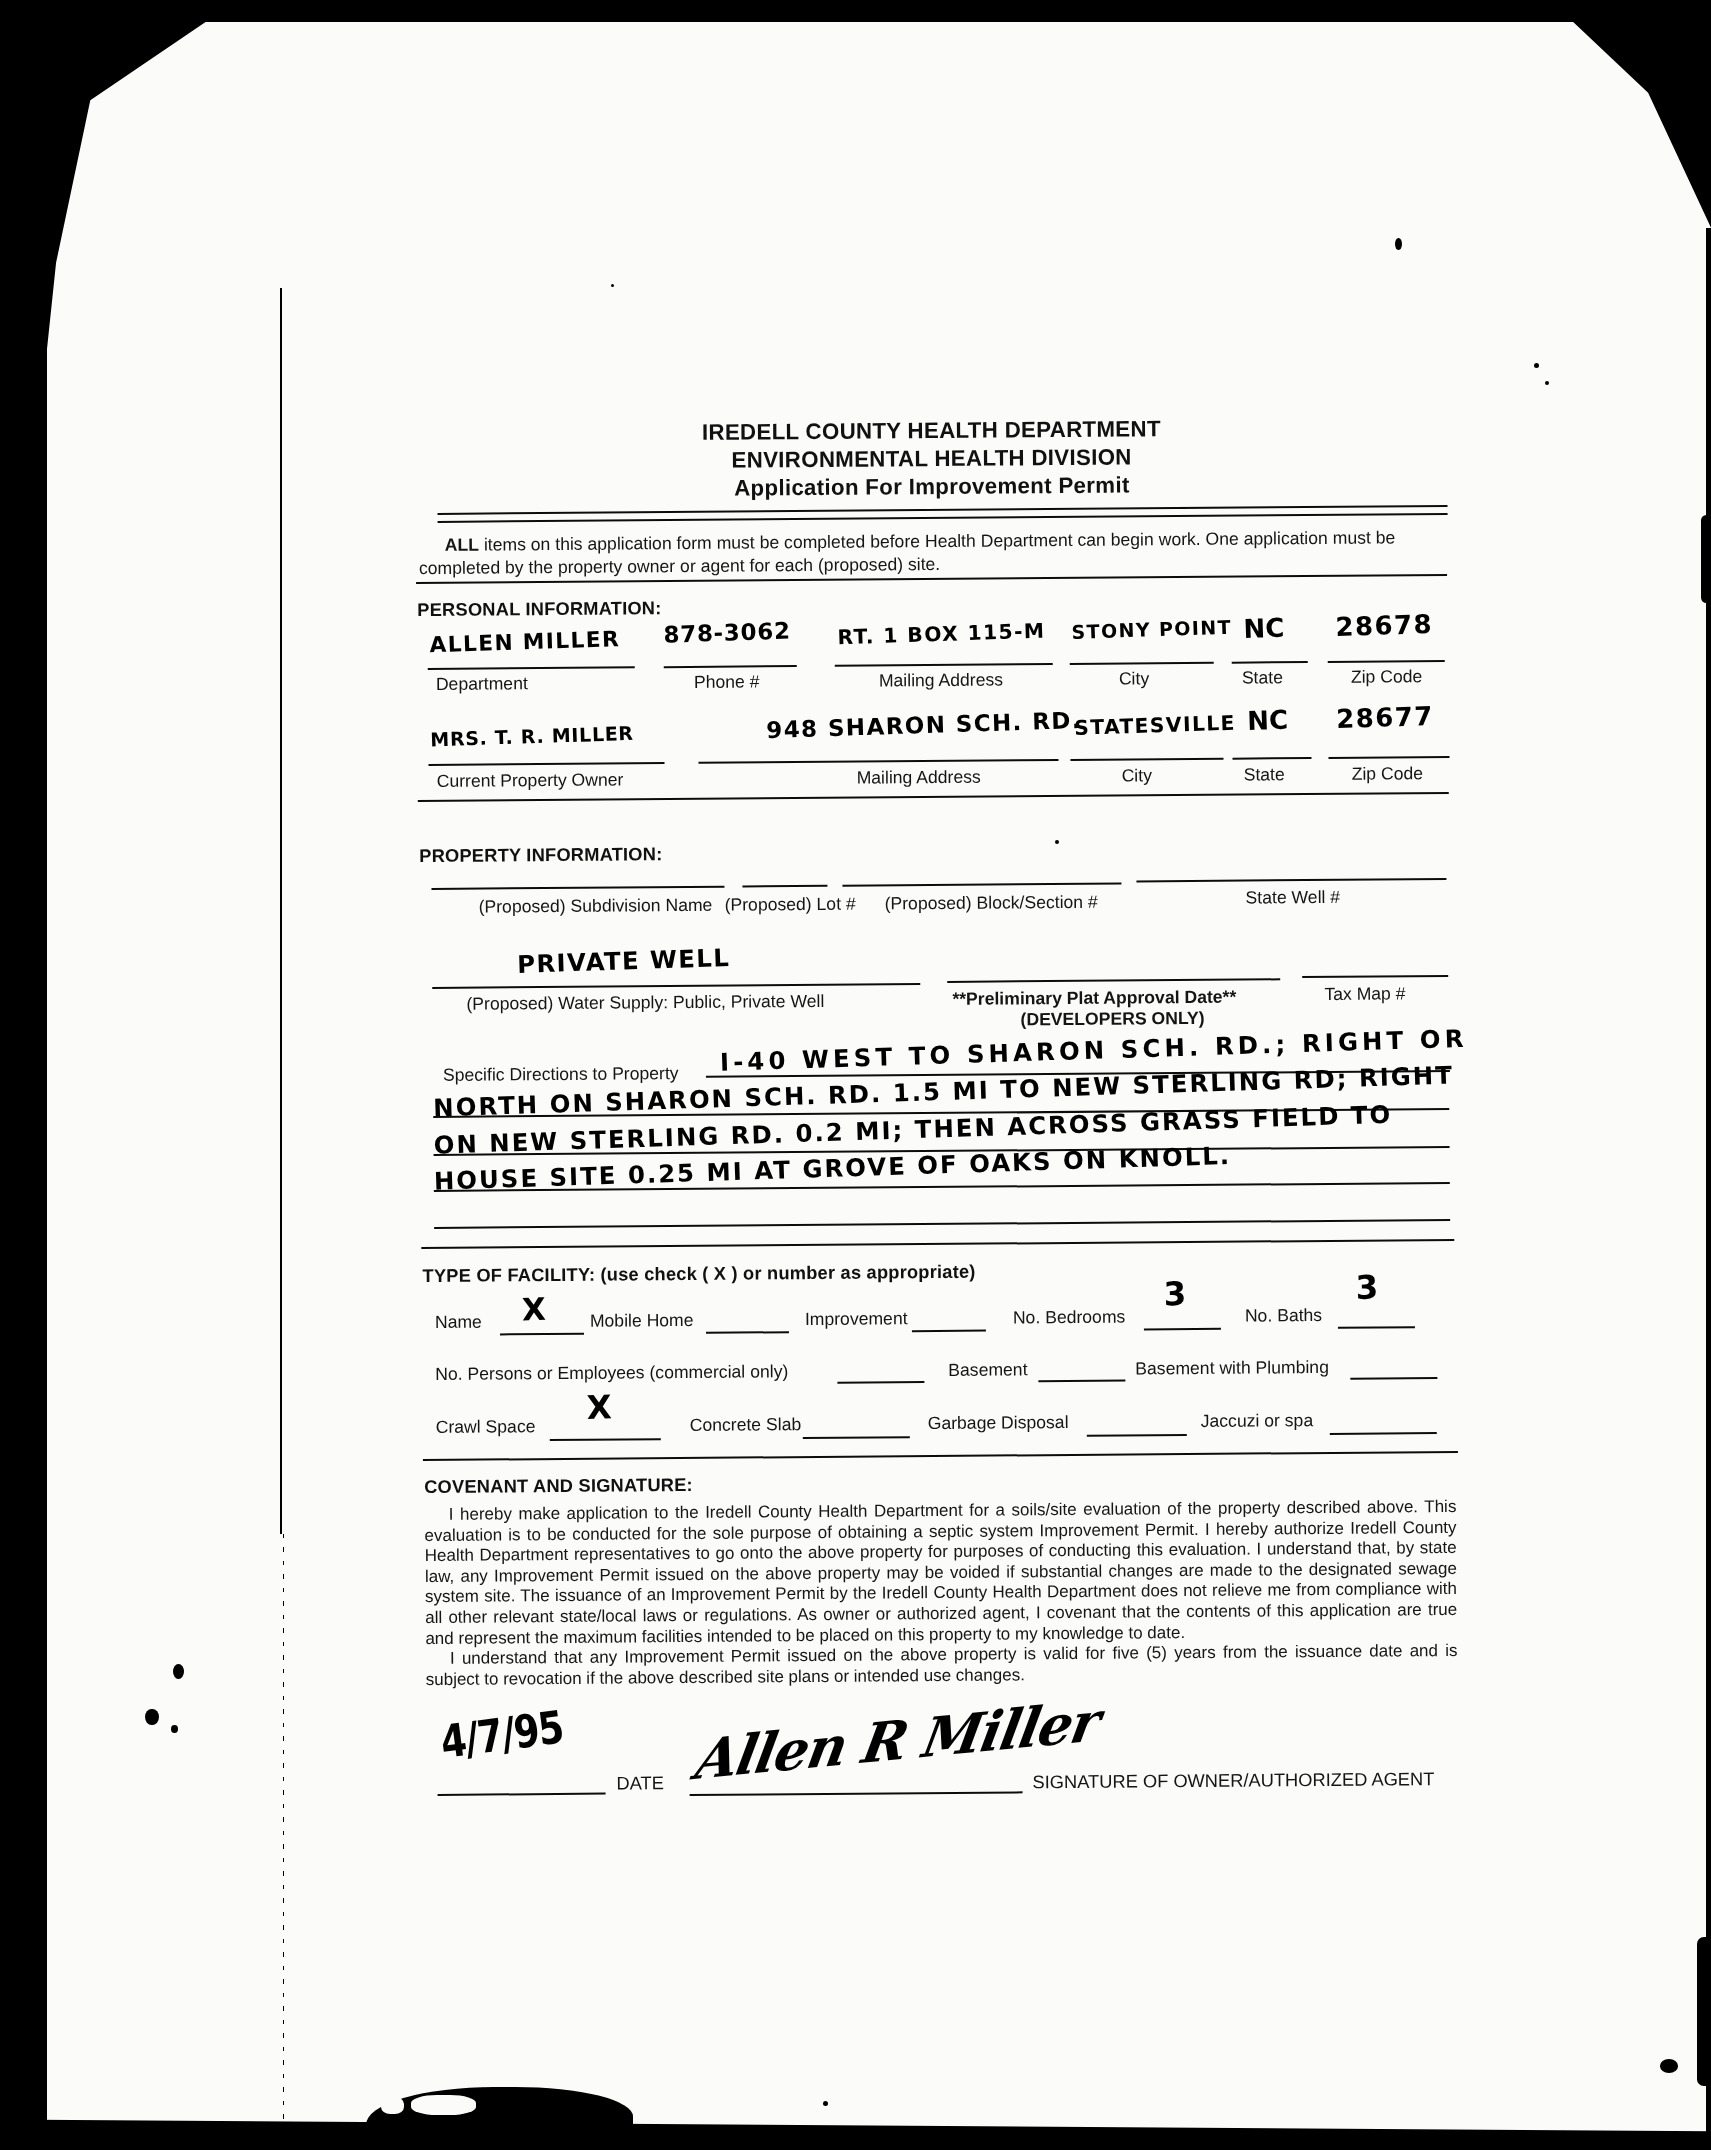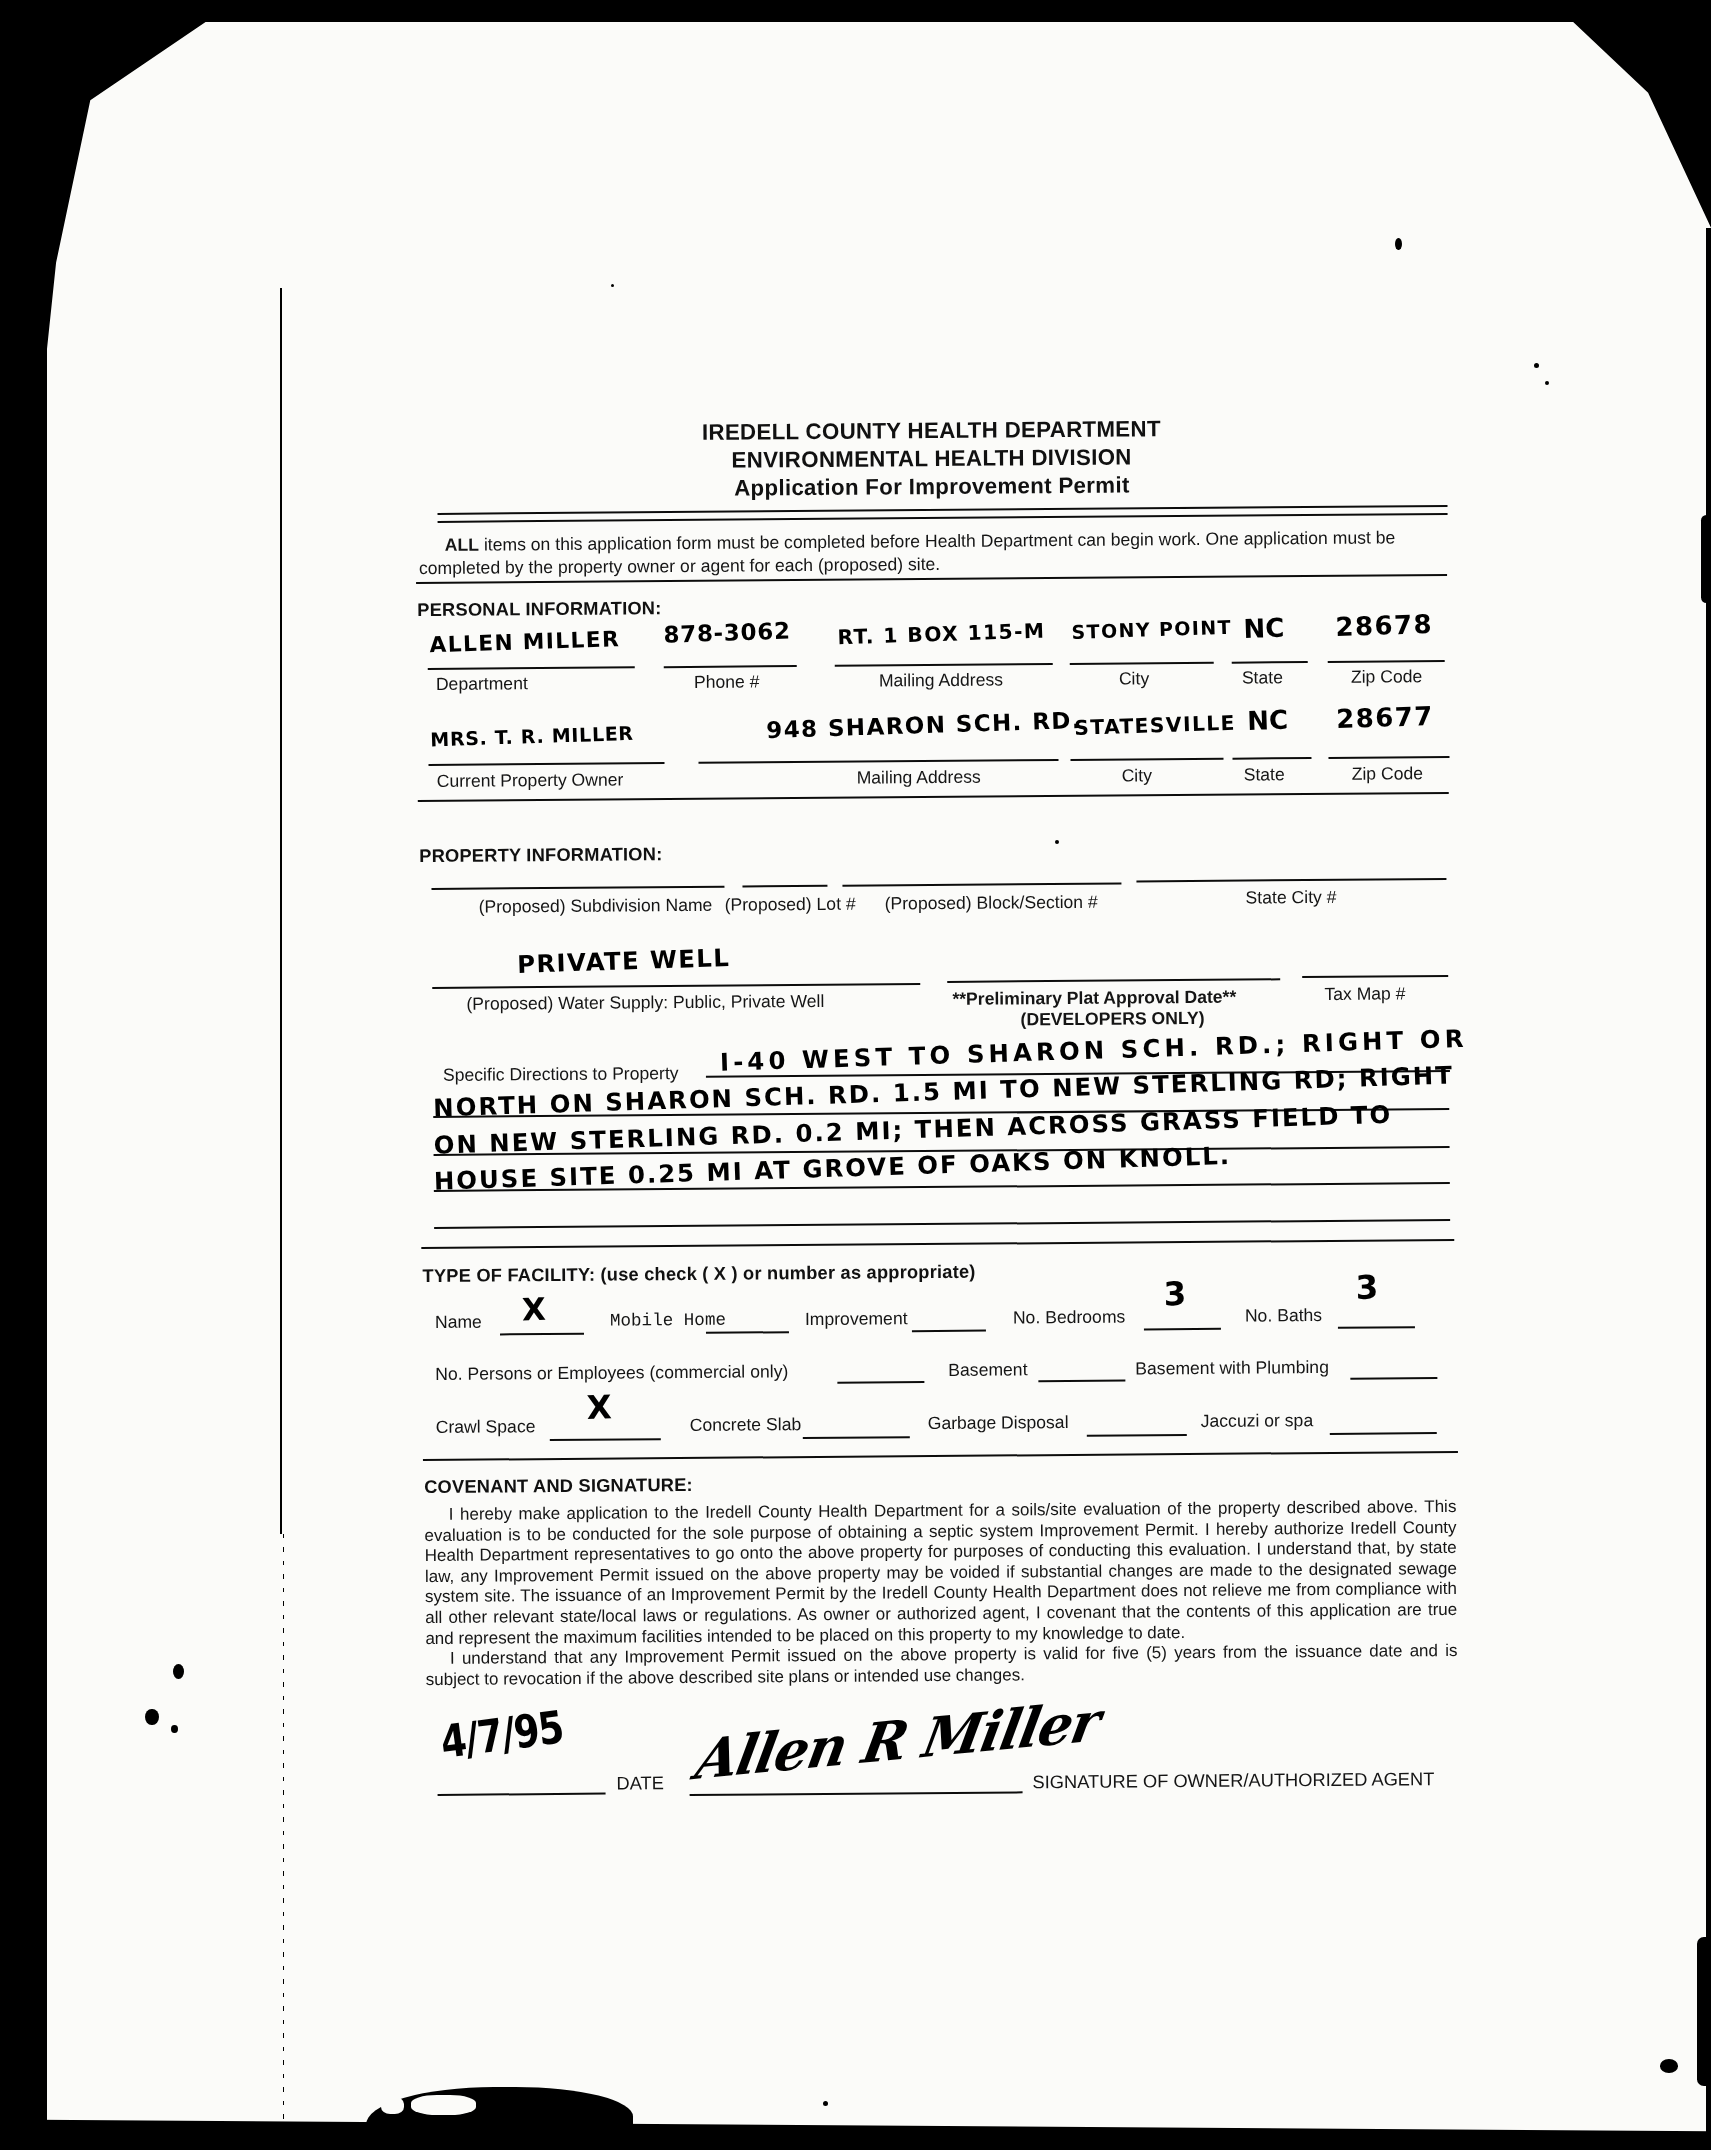--- a/index.html
+++ b/index.html
@@ -100,21 +100,21 @@
 
     <div class="h" style="left:421px;top:845px;">PROPERTY INFORMATION:</div>
 
     <div class="rule" style="left:433px;top:888px;width:293px;"></div>
     <div class="lbl" style="left:480px;top:897px;">(Proposed) Subdivision Name</div>
     <div class="rule" style="left:744px;top:888px;width:85px;"></div>
     <div class="lbl" style="left:726px;top:897px;">(Proposed) Lot #</div>
     <div class="rule" style="left:844px;top:888px;width:279px;"></div>
     <div class="lbl" style="left:886px;top:897px;">(Proposed) Block/Section #</div>
     <div class="rule" style="left:1138px;top:886px;width:310px;"></div>
-    <div class="lbl" style="left:1247px;top:894px;">State City #</div>
+    <div class="lbl" style="left:1247px;top:894px;">State Well #</div>
 
     <div class="hw" style="left:518px;top:948px;font-size:24.4px;letter-spacing:1.4px;">PRIVATE WELL</div>
     <div class="rule" style="left:433px;top:987px;width:488px;"></div>
     <div class="lbl" style="left:467px;top:994px;">(Proposed) Water Supply: Public, Private Well</div>
     <div class="rule" style="left:948px;top:985px;width:333px;"></div>
     <div class="lbl" style="left:953px;top:993px;font-weight:bold;">**Preliminary Plat Approval Date**</div>
     <div class="lbl" style="left:1021px;top:1014px;font-weight:bold;">(DEVELOPERS ONLY)</div>
     <div class="rule" style="left:1303px;top:983px;width:146px;"></div>
     <div class="lbl" style="left:1325px;top:991px;">Tax Map #</div>
 
@@ -129,21 +129,21 @@
     <div class="rule" style="left:433px;top:1190px;width:1016px;"></div>
     <div class="rule" style="left:433px;top:1227px;width:1016px;"></div>
 
     <div class="rule thick" style="left:420px;top:1247px;width:1033px;"></div>
 
     <div class="h" style="left:421px;top:1265px;">TYPE OF FACILITY: (use check ( X ) or number as appropriate)</div>
 
     <div class="lbl" style="left:433px;top:1312px;">Name</div>
     <div class="hw" style="left:520px;top:1292px;font-size:31px;">X</div>
     <div class="rule" style="left:498px;top:1334px;width:84px;"></div>
-    <div class="lbl" style="left:608px;top:1312px;font-family:Liberation Mono, monospace;">Mobile Home</div>
+    <div class="lbl" style="left:588px;top:1312px;">Mobile Home</div>
     <div class="rule" style="left:704px;top:1334px;width:83px;"></div>
     <div class="lbl" style="left:803px;top:1312px;">Improvement</div>
     <div class="rule" style="left:910px;top:1334px;width:74px;"></div>
     <div class="lbl" style="left:1011px;top:1312px;">No. Bedrooms</div>
     <div class="hw" style="left:1162px;top:1281px;font-size:32.5px;">3</div>
     <div class="rule" style="left:1142px;top:1334px;width:77px;"></div>
     <div class="lbl" style="left:1243px;top:1312px;">No. Baths</div>
     <div class="hw" style="left:1354px;top:1276px;font-size:32.5px;">3</div>
     <div class="rule" style="left:1336px;top:1334px;width:77px;"></div>
 

